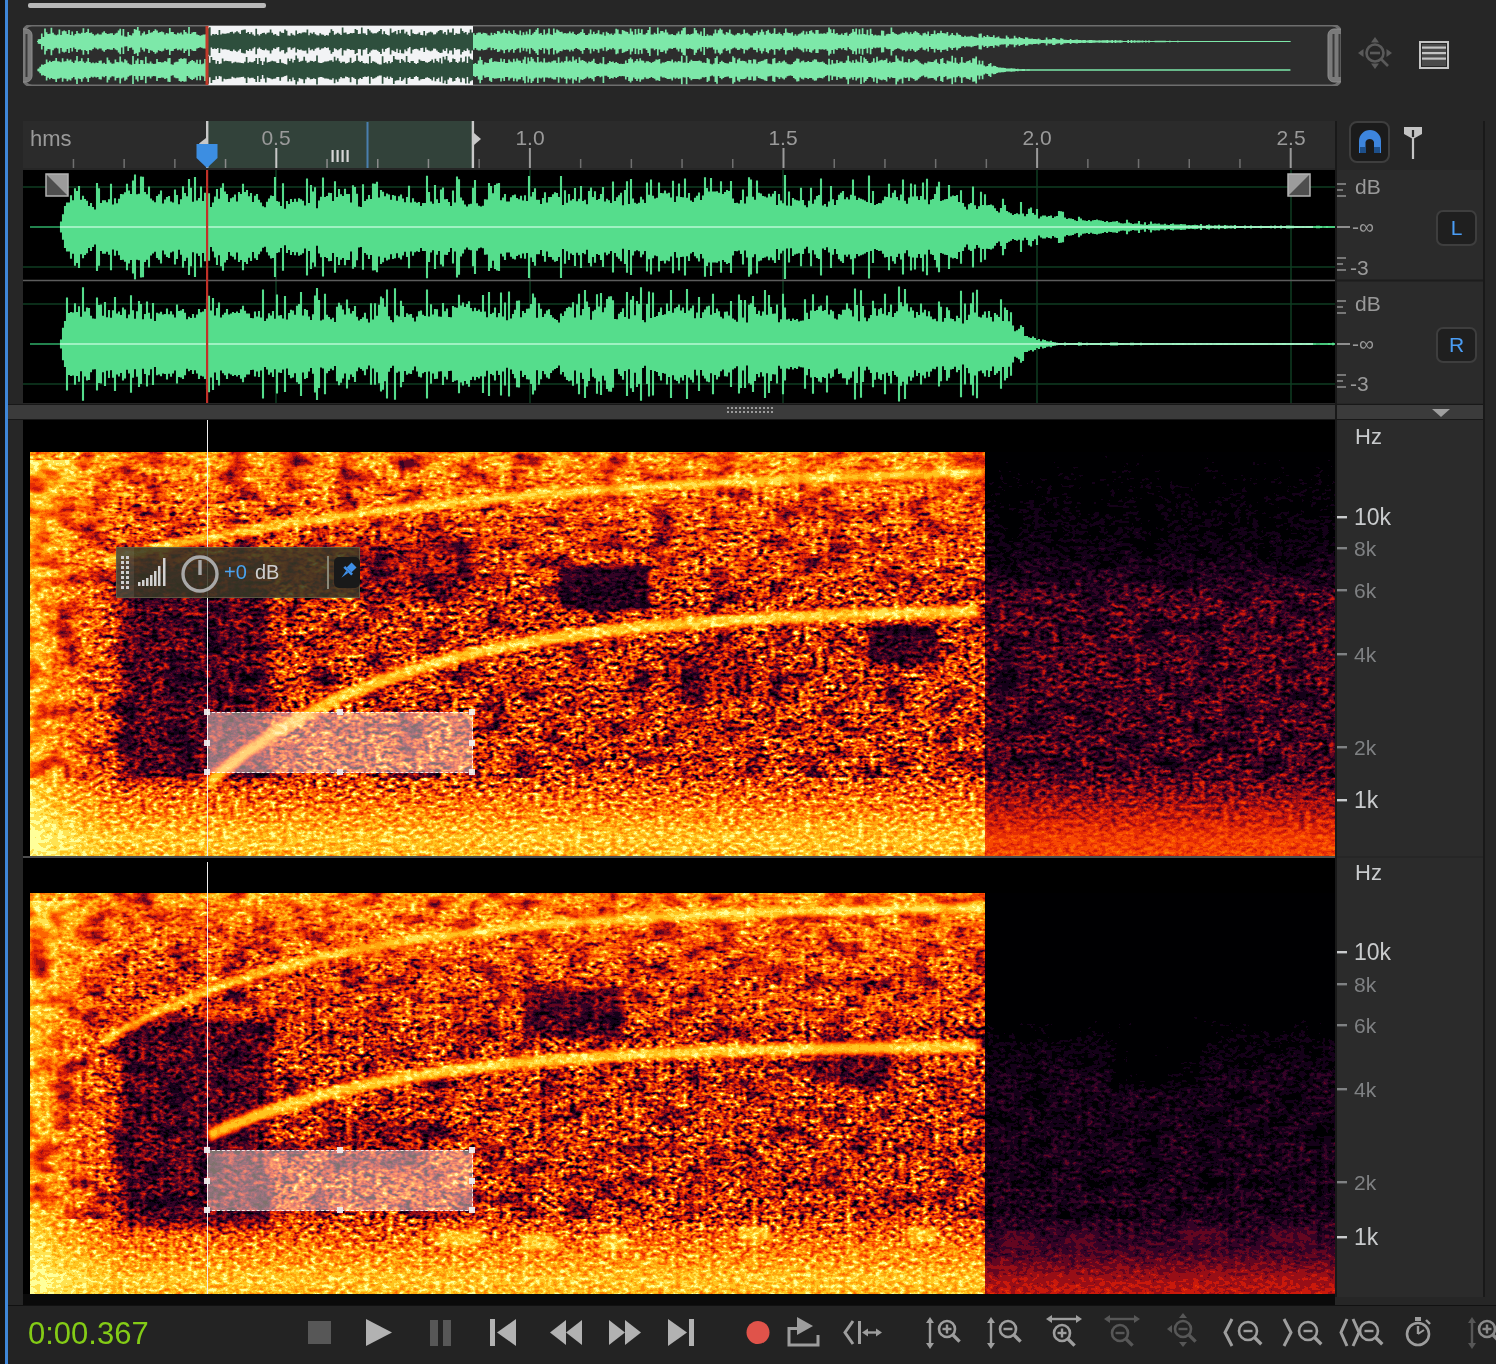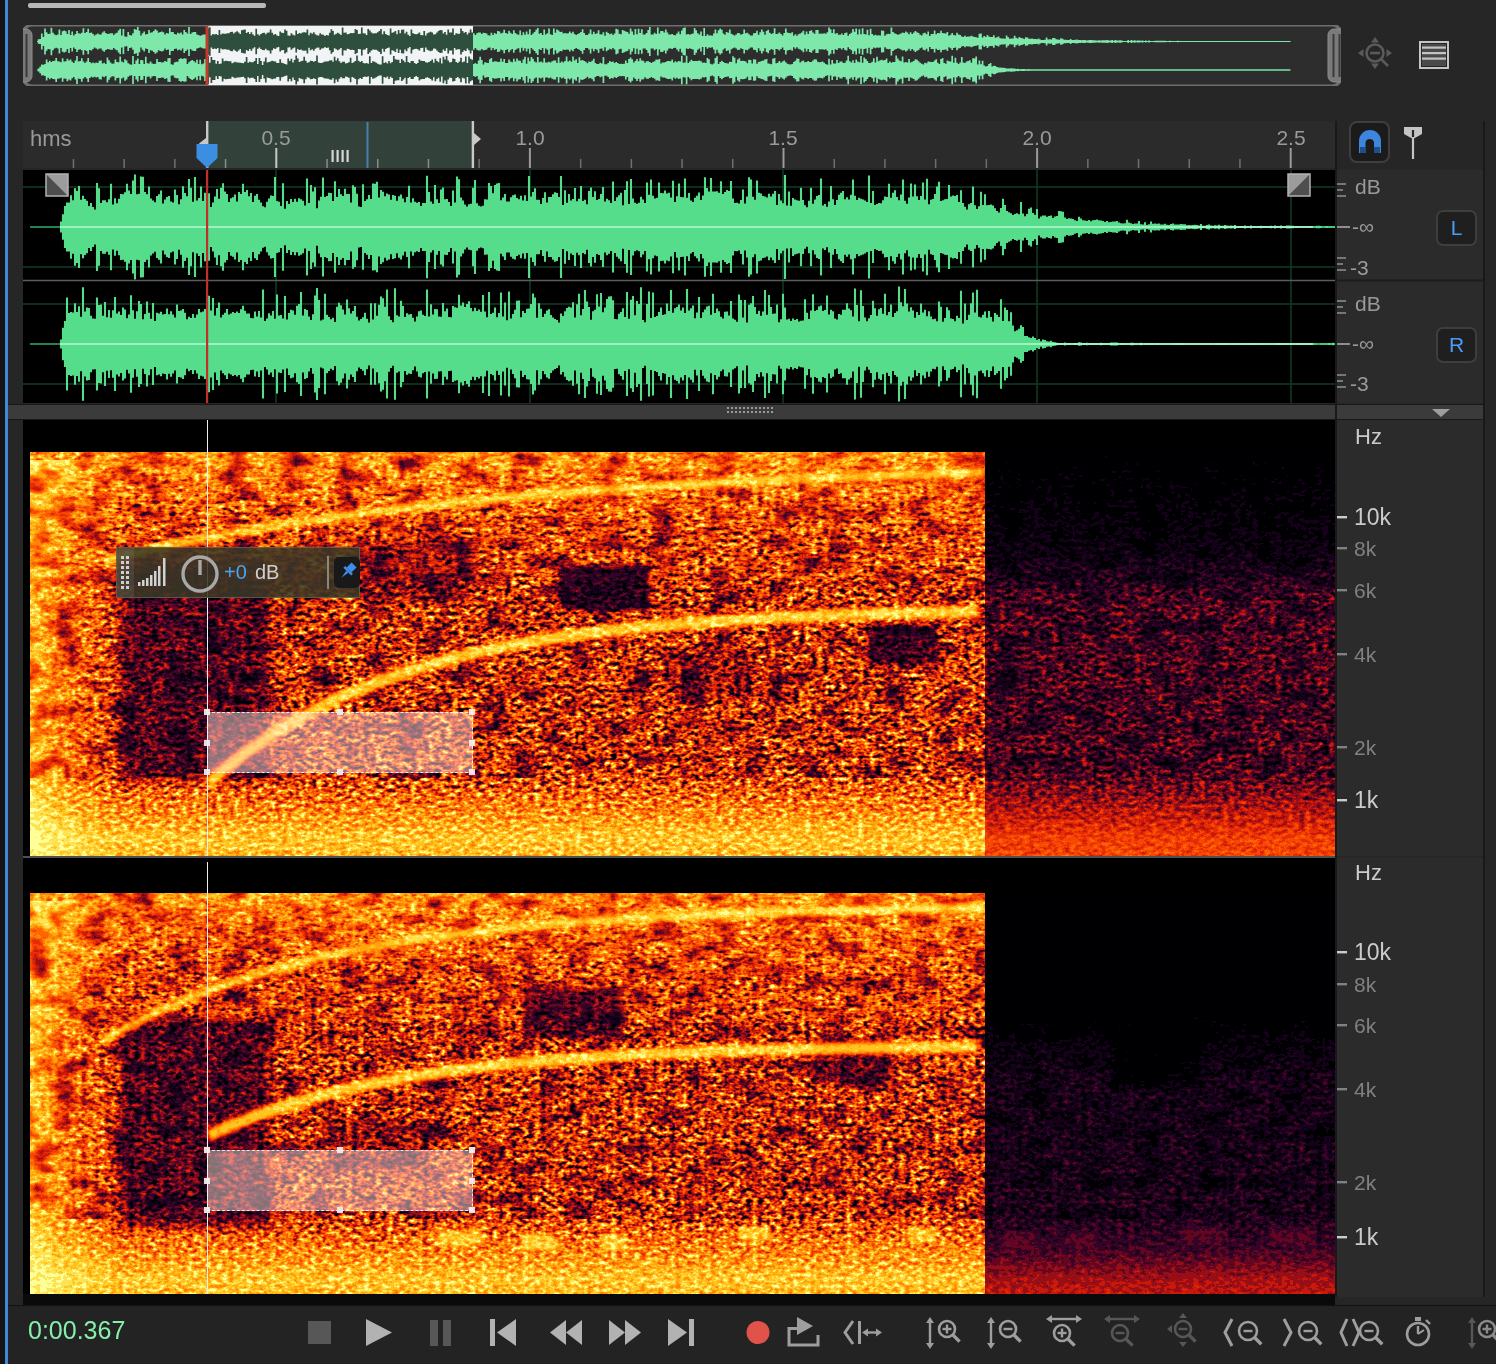--- a/index.html
+++ b/index.html
@@ -505,21 +505,21 @@
 <svg class="abs" style="left:220px;top:13px" width="20" height="23">
       <g fill="#3f8fe8" transform="rotate(45 10 11)">
         <rect x="6.5" y="1" width="7" height="7"></rect>
         <rect x="4.5" y="8" width="11" height="2.6"></rect>
         <polygon points="8.6,10.6 11.4,10.6 10,19"></polygon>
       </g>
     </svg>
 </div>
 <div class="abs" style="left:23px;top:1294px;width:1312px;height:12px;background:#0a0a0a"></div>
 <div class="abs" style="left:0;top:1305px;width:1496px;height:59px;background:#232323;border-top:1px solid #111"></div>
-<div class="abs" style="left:28px;top:1316px;font-size:25px;color:#86efac">0:00.367</div>
+<div class="abs" style="left:28px;top:1316px;font-size:31px;color:#84cc16">0:00.367</div>
 <svg class="abs" style="left:0;top:1305px" width="1496" height="59">
     <rect x="308" y="16" width="23" height="23" fill="#575757"></rect>
     <polygon points="366,14 366,41 392,27.5" fill="#b2b2b2"></polygon>
     <rect x="430" y="15" width="8" height="26" fill="#575757"></rect>
     <rect x="443" y="15" width="8" height="26" fill="#575757"></rect>
     <rect x="490" y="14" width="5" height="27" fill="#b2b2b2"></rect>
     <polygon points="516,14 516,41 497,27.5" fill="#b2b2b2"></polygon>
     <polygon points="566,15 566,40 550,27.5" fill="#b2b2b2"></polygon>
     <polygon points="582,15 582,40 566,27.5" fill="#b2b2b2"></polygon>
     <polygon points="609,15 609,40 625,27.5" fill="#b2b2b2"></polygon>

